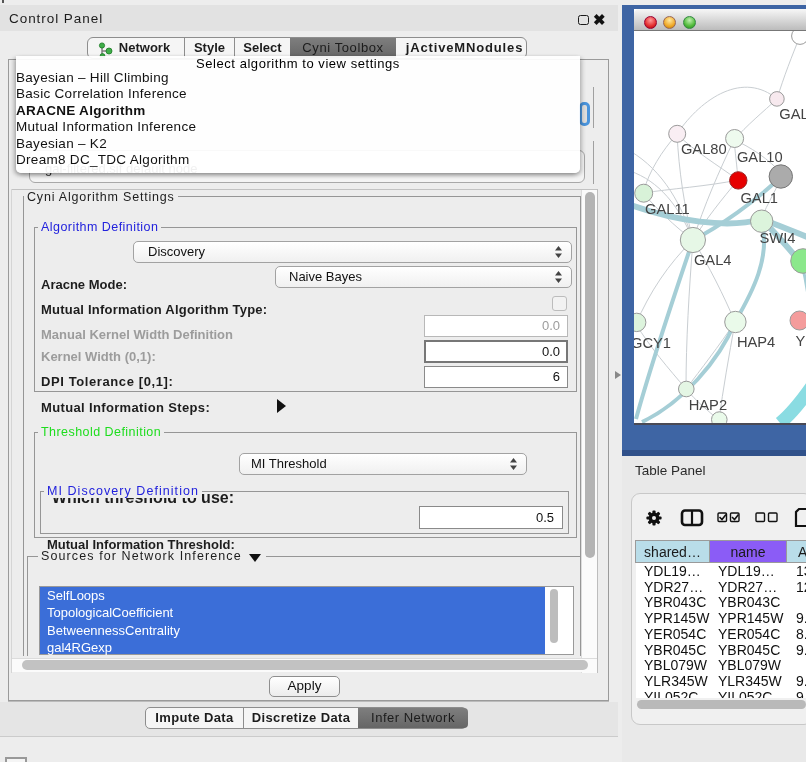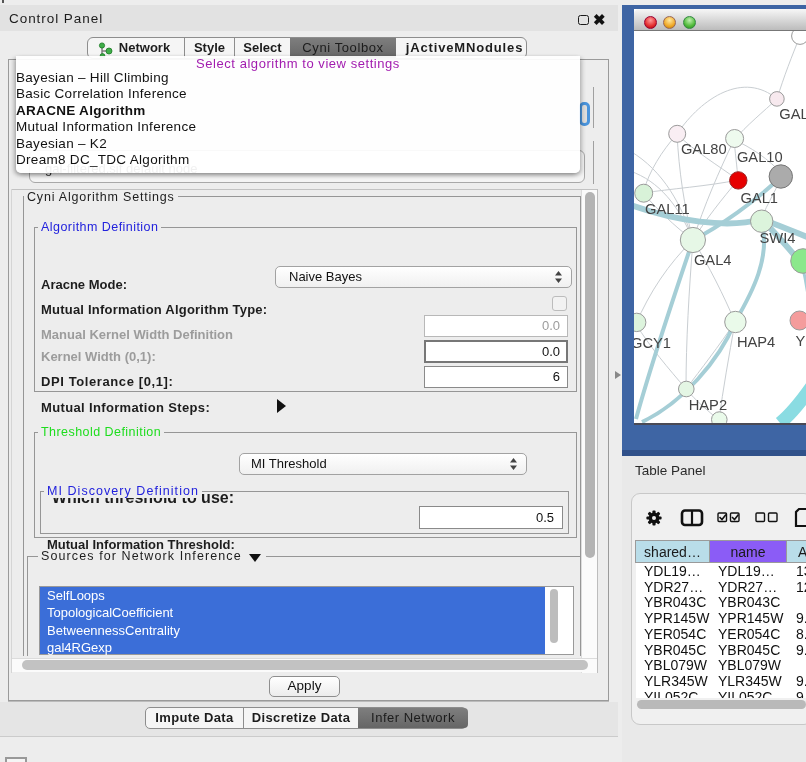--- a/index.html
+++ b/index.html
@@ -26,21 +26,21 @@
 .gtitle{position:absolute;background:#ededed;padding:0 3px;font-size:12.5px;line-height:13px;letter-spacing:0.45px;}
 .lbl{position:absolute;font-size:13px;font-weight:700;color:#1d1d1d;white-space:nowrap;margin-top:32px;}
 .combo{position:absolute;border:1px solid #a2a2a2;border-radius:5px;background:linear-gradient(#ffffff,#f0f0f0);box-sizing:border-box;font-size:13px;color:#111;}
 .combo .ar{position:absolute;right:8px;top:0;height:100%;display:flex;flex-direction:column;justify-content:center;color:#333;}
 .ar svg{display:block}
 .field{position:absolute;background:#fff;box-sizing:border-box;font-size:13px;text-align:right;color:#111;}
 
 .sbthumb{background:#b3b3b3;border-radius:6px;}
 
 #popup{left:16px;top:56px;width:564px;height:117px;border-radius:0 0 5px 5px;background:rgba(255,255,255,0.93);box-shadow:-2px 2px 4px rgba(0,0,0,0.28), 2px 2px 4px rgba(0,0,0,0.22);font-size:13.5px;color:#111;}
-#popup .hdr{text-align:center;color:#a21caf;font-size:13px;padding-top:2px;height:12px;line-height:12px;letter-spacing:0.55px;}
+#popup .hdr{text-align:center;color:#000000;font-size:13px;padding-top:2px;height:12px;line-height:12px;letter-spacing:0.55px;}
 #popup .it{height:16.45px;line-height:16.45px;padding-left:0px;white-space:nowrap;letter-spacing:0.3px;}
 
 #applybtn{left:269px;top:676px;width:69px;height:19px;border:1px solid #8e8e8e;border-radius:5px;background:linear-gradient(#ffffff,#ececec);text-align:center;line-height:18px;font-size:13.5px;color:#111;}
 
 #desktop{left:622px;top:5px;width:184px;height:450px;background:#3e65a4;}
 #macwin{left:634px;top:9px;width:172px;height:414px;background:#fff;}
 #mactitle{left:634px;top:9px;width:172px;height:22px;background:linear-gradient(#f7f7f7,#bcbcbc);border-bottom:1px solid #777;box-sizing:border-box;border-radius:5px 0 0 0;}
 .ball{position:absolute;top:16px;width:11px;height:11px;border-radius:50%;}
 #tpbar{left:622px;top:456px;width:184px;height:29px;background:#e9e9e9;color:#2a2a2a;font-size:13.5px;line-height:29px;padding-left:13px;box-sizing:border-box;}
 #tablebox{left:631px;top:493px;width:180px;height:230px;background:#f0f0f0;border:1px solid #c8c8c8;border-radius:9px;}
@@ -70,20 +70,25 @@
   <div class="abs" style="left:11px;top:189px;width:586px;height:1px;background:#c2c2c2;"></div>
   <div class="abs" style="left:597px;top:189px;width:1px;height:484px;background:#bdbdbd;"></div>
   <div class="abs" style="left:11px;top:189px;width:1px;height:484px;background:#d5d5d5;"></div>
 
   <div class="abs group" style="left:23px;top:196px;width:558px;height:460px;border-bottom:none;"></div>
   <div class="gtitle" style="left:24px;top:191px;color:#1d1d1d;letter-spacing:0.8px;">Cyni Algorithm Settings</div>
 
   <div class="abs group" style="left:34px;top:227px;width:543px;height:165px;"></div>
   <div class="gtitle" style="left:38px;top:221px;color:#2222dd;">Algorithm Definition</div>
   <div class="lbl" style="left:41px;top:245px;">Aracne Mode:</div>
+  <div class="combo" style="left:133px;top:241px;width:439px;height:22px;line-height:20px;padding-left:14px;">Discovery<span class="ar">
+        <svg width="9" height="14" viewBox="0 0 9 14">
+          <path d="M4.5 1 L8 5.5 L1 5.5 Z M4.5 13 L1 8.5 L8 8.5 Z" fill="#444"></path>
+        </svg>
+      </span></div>
   <div class="lbl" style="left:41px;top:270px;letter-spacing:0.22px;">Mutual Information Algorithm Type:</div>
   <div class="combo" style="left:275px;top:266px;width:297px;height:22px;line-height:20px;padding-left:13px;">Naive Bayes<span class="ar">
         <svg width="9" height="14" viewBox="0 0 9 14">
           <path d="M4.5 1 L8 5.5 L1 5.5 Z M4.5 13 L1 8.5 L8 8.5 Z" fill="#444"></path>
         </svg>
       </span></div>
   <div class="lbl" style="left:41px;top:295px;color:#9c9c9c;">Manual Kernel Width Definition</div>
   <div class="abs" style="left:552px;top:296px;width:13px;height:13px;border:1px solid #bcbcbc;border-radius:3px;background:#f2f2f2;"></div>
   <div class="lbl" style="left:41px;top:317px;color:#9c9c9c;">Kernel Width (0,1):</div>
   <div class="field" style="left:424px;top:315px;width:144px;height:22px;border:1px solid #b8b8b8;line-height:20px;padding-right:7px;color:#9c9c9c;">0.0</div>

